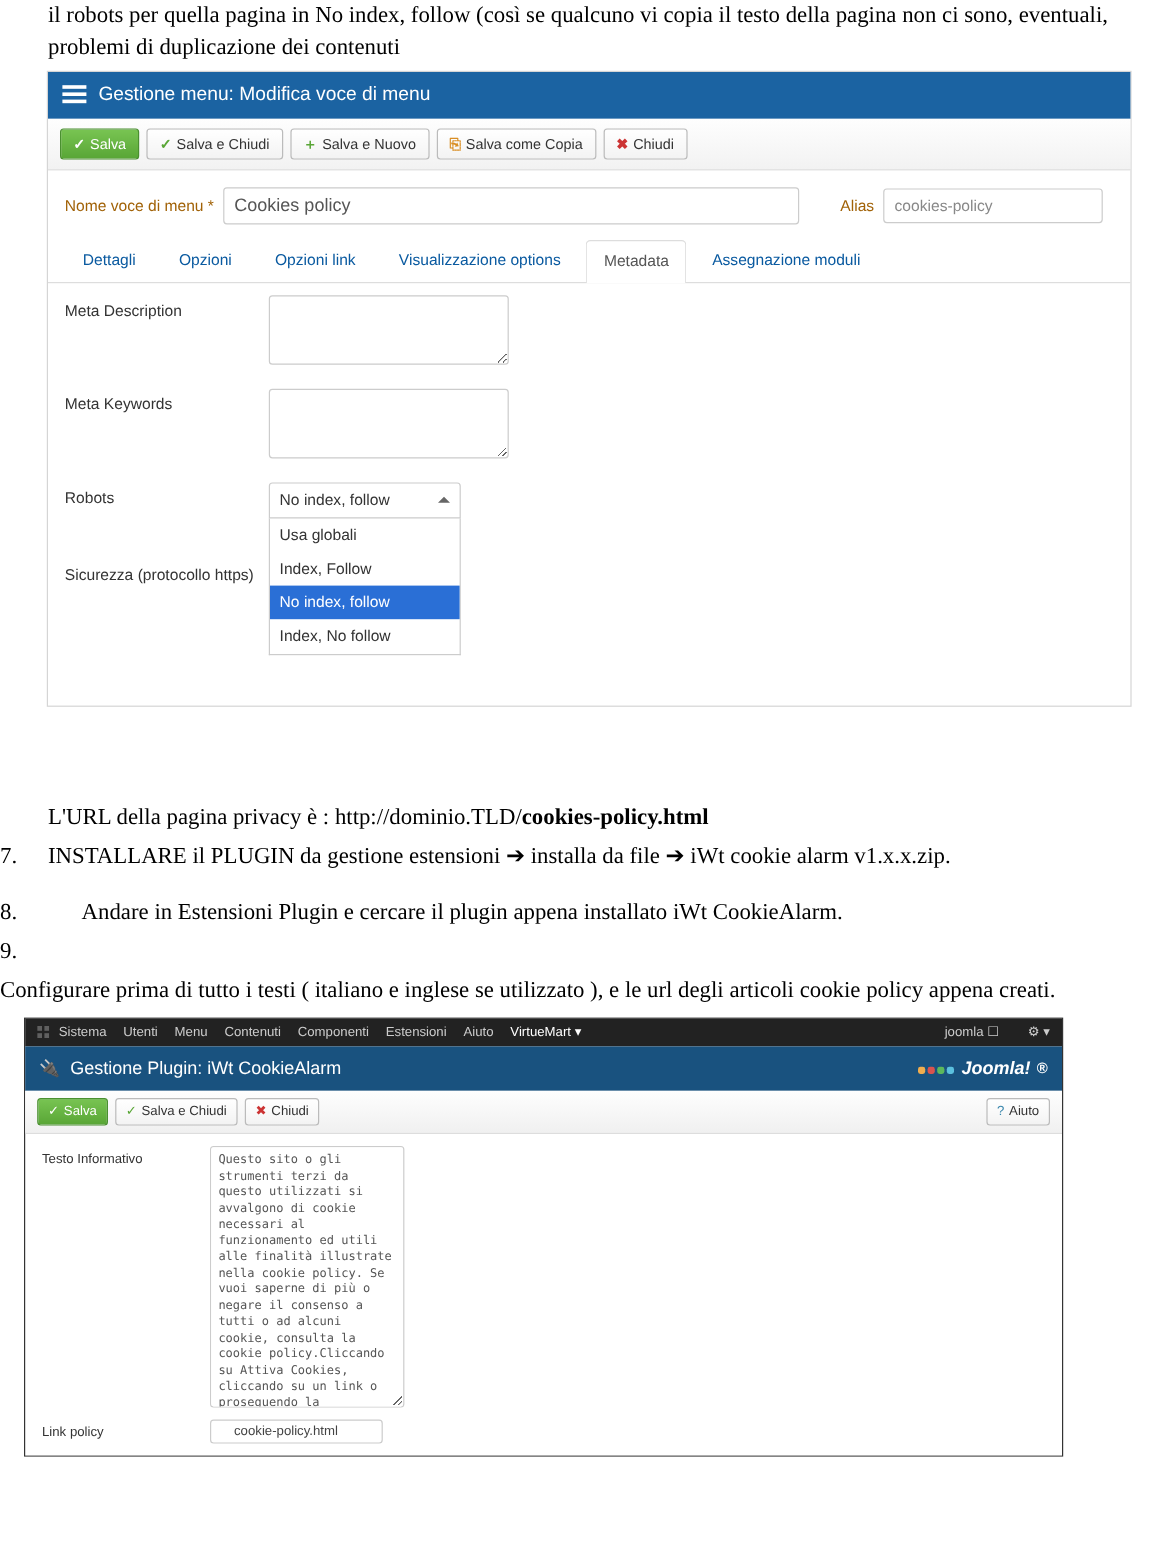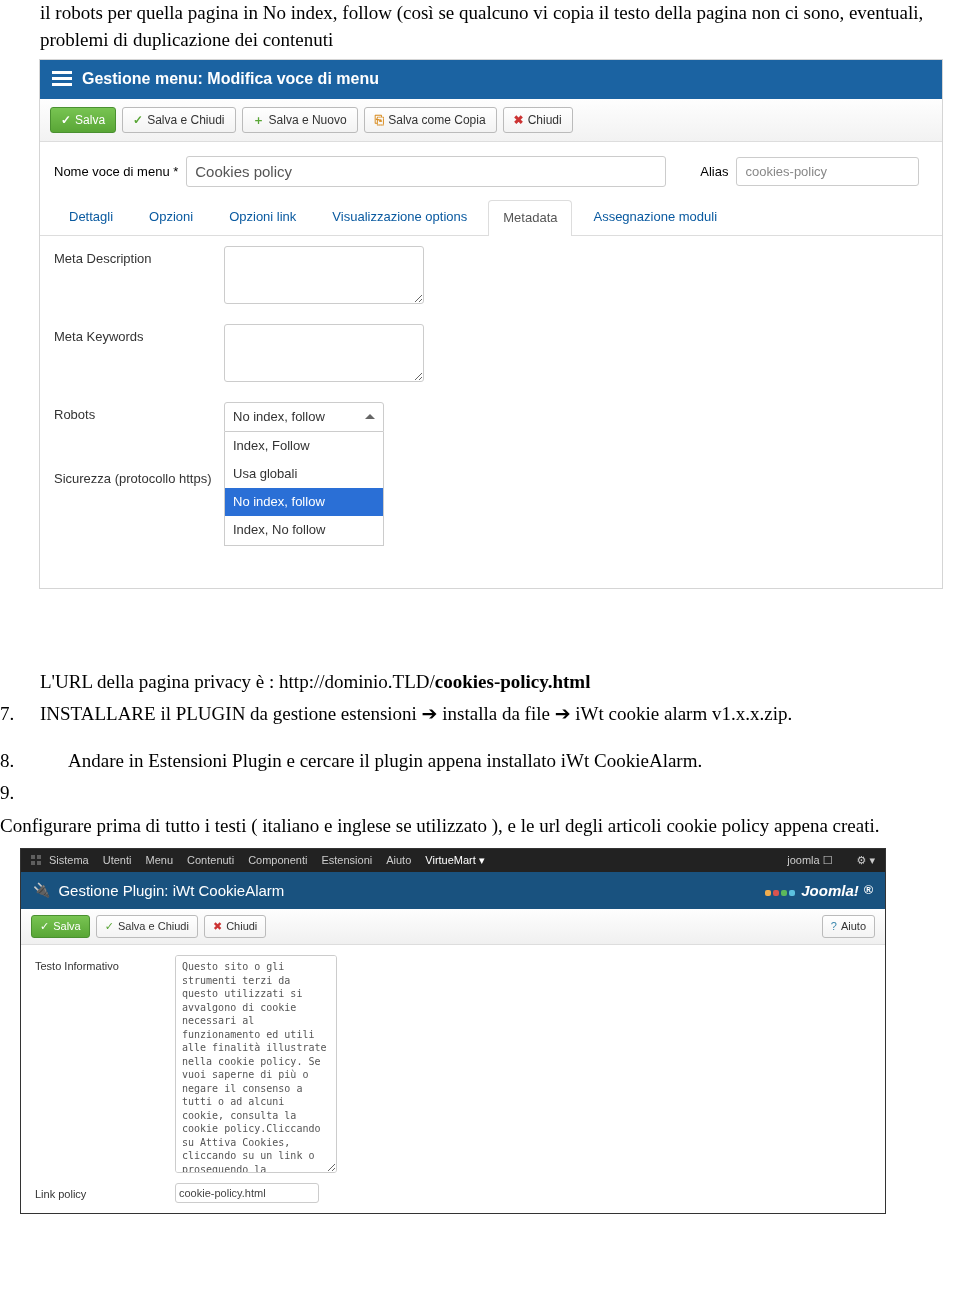--- a/index.html
+++ b/index.html
@@ -14,29 +14,29 @@
   .list-body { flex: 1; }
   ul.sub { list-style: none; padding: 0; margin: 0 0 0 40px; }
   ul.sub li { margin-bottom: 6px; }
   .bold { font-weight: bold; }
 
   
   .shot1 { width: 904px; margin: 6px 0 0 39px; border: 1px solid #d5d5d5; font-family: "Helvetica Neue", Arial, sans-serif; font-size: 13px; color: #333; }
   .shot1 .hdr { background: #1b63a2; color: #fff; display: flex; align-items: center; padding: 8px 12px; }
   .shot1 .hdr .hicon { width: 20px; height: 16px; margin-right: 10px; }
   .shot1 .hdr .hicon span { display: block; background: #fff; height: 3px; margin-bottom: 3px; }
-  .shot1 .hdr-title { font-size: 16px; font-weight: 700; }
+  .shot1 .hdr-title { font-size: 16px; font-weight: 400; }
   .shot1 .toolbar { background: linear-gradient(#fefefe,#f2f2f2); border-bottom: 1px solid #ddd; padding: 8px 10px; display: flex; gap: 6px; }
   .tbtn { display: inline-flex; align-items: center; gap: 4px; border: 1px solid #bbb; border-radius: 3px; padding: 4px 10px; background: linear-gradient(#fff,#f3f3f3); font-size: 12px; color: #333; cursor: pointer; }
   .tbtn.green { background: linear-gradient(#78c452,#59a636); border-color: #4a9030; color: #fff; }
   .tbtn.red-icon .ic { color: #c33; }
   .tbtn .ic { font-size: 12px; font-weight: bold; }
   .tbtn.green .ic { color: #fff; }
   .shot1 .formrow { display: flex; align-items: center; padding: 14px 14px 6px; gap: 8px; }
-  .shot1 .lbl { font-size: 13px; color: #000000; }
+  .shot1 .lbl { font-size: 13px; color: #a16207; }
   .shot1 .tinput { border: 1px solid #ccc; border-radius: 3px; padding: 6px 8px; font-size: 15px; color: #555; }
   .shot1 .w1 { width: 480px; }
   .shot1 .w2 { width: 183px; font-size: 13px; color: #888; }
   .shot1 .tabs { display: flex; border-bottom: 1px solid #ddd; padding: 6px 14px 0; gap: 6px; font-size: 13px; }
   .shot1 .tab { padding: 8px 14px; color: #0a5aa0; cursor: pointer; border: 1px solid transparent; border-bottom: none; border-radius: 4px 4px 0 0; }
   .shot1 .tab.active { background: #fff; border-color: #ddd; color: #555; position: relative; top: 1px; }
   .shot1 .metarow { display: flex; align-items: flex-start; padding: 10px 14px; }
   .shot1 .metarow .mlbl { width: 170px; font-size: 13px; padding-top: 4px; }
   .shot1 .ta { border: 1px solid #ccc; border-radius: 3px; width: 200px; height: 58px; resize: both; }
   .shot1 .select-shell { position: relative; width: 160px; }
@@ -66,21 +66,21 @@
   .shot2 .tbtn2 { display: inline-flex; align-items: center; gap: 4px; border: 1px solid #bbb; border-radius: 3px; padding: 3px 8px; background: linear-gradient(#fff,#f3f3f3); font-size: 11px; color: #333; cursor: pointer; }
   .shot2 .tbtn2.green { background: linear-gradient(#78c452,#59a636); border-color: #4a9030; color: #fff; }
   .shot2 .tbtn2 .ic { font-size: 11px; }
   .shot2 .tbtn2.red-icon .ic { color: #c33; }
   .shot2 .tabs2 { display: flex; border-bottom: 1px solid #ddd; padding: 10px 14px 0; gap: 4px; font-size: 11px; }
   .shot2 .tab2 { padding: 6px 12px; color: #0a5aa0; cursor: pointer; border: 1px solid transparent; border-bottom: none; border-radius: 3px 3px 0 0; }
   .shot2 .tab2.active { background: #fff; border-color: #ddd; color: #555; position: relative; top: 1px; }
   .shot2 .prow { display: flex; align-items: flex-start; padding: 10px 14px; }
   .shot2 .prow .plbl { width: 140px; font-size: 11px; padding-top: 4px; }
   .shot2 .pta { border: 1px solid #ccc; border-radius: 3px; width: 162px; height: 218px; padding: 4px 6px; font-size: 10px; color: #555; line-height: 1.35; resize: both; overflow: auto; }
-  .shot2 .pin { border: 1px solid #ccc; border-radius: 3px; width: 144px; padding: 3px 3px; font-size: 11px; color: #444; }
+  .shot2 .pin { border: 1px solid #ccc; border-radius: 3px; width: 144px; padding: 3px 19px; font-size: 11px; color: #444; }
 </style>
 </head>
 <body>
 
 <p class="doc-para">il robots per quella pagina in No index, follow (così se qualcuno vi copia il testo della pagina non ci sono, eventuali, problemi di duplicazione dei contenuti</p>
 
 <div class="shot1">
   <div class="hdr">
     <span class="hicon">
         <span></span>
@@ -135,22 +135,22 @@
     <textarea class="ta" style=""></textarea>
   </div>
   <div class="metarow">
     <span class="mlbl">Robots</span>
     <div class="select-shell">
       <div class="select-top">
         <span>No index, follow</span>
         <span class="caret-up"></span>
       </div>
       <div class="dd">
+        <div class="opt">Usa globali</div>
         <div class="opt">Index, Follow</div>
-        <div class="opt">Usa globali</div>
         <div class="opt sel">No index, follow</div>
         <div class="opt">Index, No follow</div>
       </div>
     </div>
   </div>
   <div class="metarow" style="margin-top:-100px">
     <span class="mlbl">Sicurezza (protocollo https)</span>
   </div>
   <div style="height:90px"></div>
 </div>

